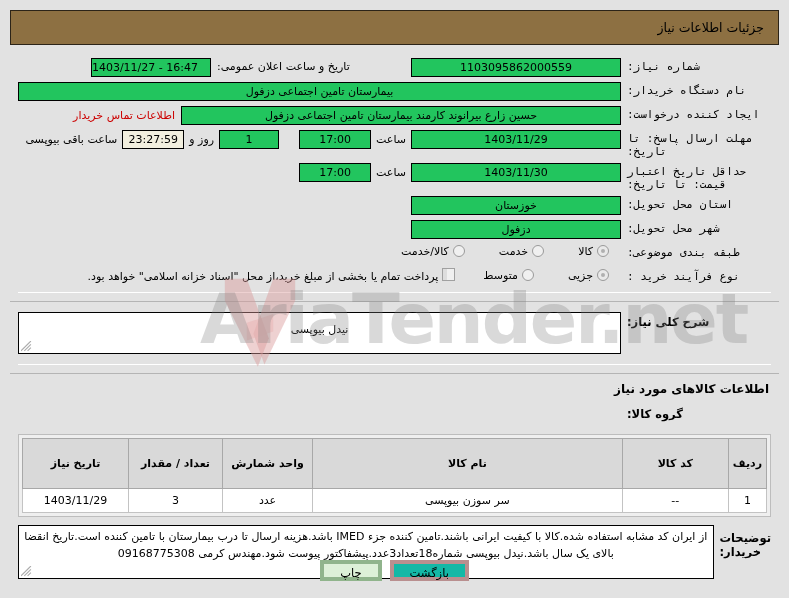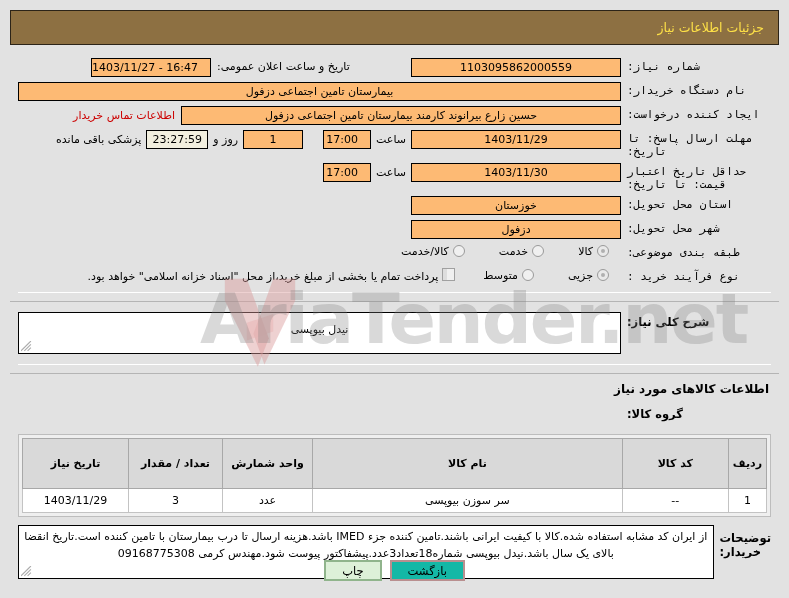--- a/index.html
+++ b/index.html
@@ -42,21 +42,21 @@
     width: 110px; height: 110px;
   }
 
   
   .titlebar {
     position: absolute;
     left: 10px; top: 10px;
     width: 769px; height: 35px;
     background: #8d7042;
     border: 1px solid #2c2418;
-    color: #fde047;
+    color: #000000;
     font-size: 12.5px;
     display: flex;
     align-items: center;
     justify-content: flex-start;
     padding-right: 14px;
   }
 
   
   .panel {
     position: absolute;
@@ -85,34 +85,34 @@
     text-align: left;
     padding-left: 6px;
     padding-top: 3px;
     line-height: 12px;
     flex: 0 0 auto;
   }
   .lbl.w150 { width: 150px; font-family: Liberation Mono, monospace; }
   .lbl.auto { width: auto; }
 
   .fld {
-    background: #fdba74;
+    background: #22c55e;
     border: 1px solid #000000;
     height: 19px;
     line-height: 17px;
     font-size: 11px;
     padding: 0 12px;
     text-align: center;
     color: #000;
     overflow: hidden;
     white-space: nowrap;
   }
   .fld.wide   { width: 210px; }
   .fld.med    { width: 120px; }
-  .fld.small  { width: 48px; }
+  .fld.small  { width: 72px; }
   .fld.tiny   { width: 60px; }
   .fld.grow   { flex: 1 1 auto; min-width: 0; }
 
   .fld-beige {
     background: #f2efdf;
     border: 1px solid #000;
     height: 19px; line-height: 17px;
     font-size: 11px; padding: 0 4px;
     text-align: center;
     width: 62px;
@@ -257,21 +257,21 @@
     width: 789px;
     display: flex;
     justify-content: center;
     gap: 8px;
   }
   .btn {
     font-size: 11.5px;
     height: 21px;
     line-height: 19px;
     padding: 0 16px;
-    border: 2px solid #6d28d9;
+    border: 4px solid #6d28d9;
     cursor: pointer;
     text-align: center;
   }
   .btn-back  { background: #14b8a6; border-color: #b98f8f; }
   .btn-print { background: #ddf0d8; border-color: #90b48c; }
 </style>
 </head>
 <body>
 
 <div id="watermark">
@@ -312,21 +312,21 @@
 
       <div class="row">
         <div class="lbl w150" style="line-height:13px;">مهلت ارسال پاسخ: تا تاریخ:</div>
         <div class="fld wide">1403/11/29</div>
         <div class="inline-lbl">ساعت</div>
         <div class="fld small">17:00</div>
         <div style="width:20px;"></div>
         <div class="fld tiny">1</div>
         <div class="inline-lbl">روز و</div>
         <div class="fld-beige">23:27:59</div>
-        <div class="inline-lbl">پزشکی باقی مانده</div>
+        <div class="inline-lbl">ساعت باقی بیوپسی</div>
       </div>
 
       <div class="row">
         <div class="lbl w150" style="line-height:13px;">حداقل تاریخ اعتبار قیمت: تا تاریخ:</div>
         <div class="fld wide">1403/11/30</div>
         <div class="inline-lbl">ساعت</div>
         <div class="fld small">17:00</div>
       </div>
 
       <div class="row">

